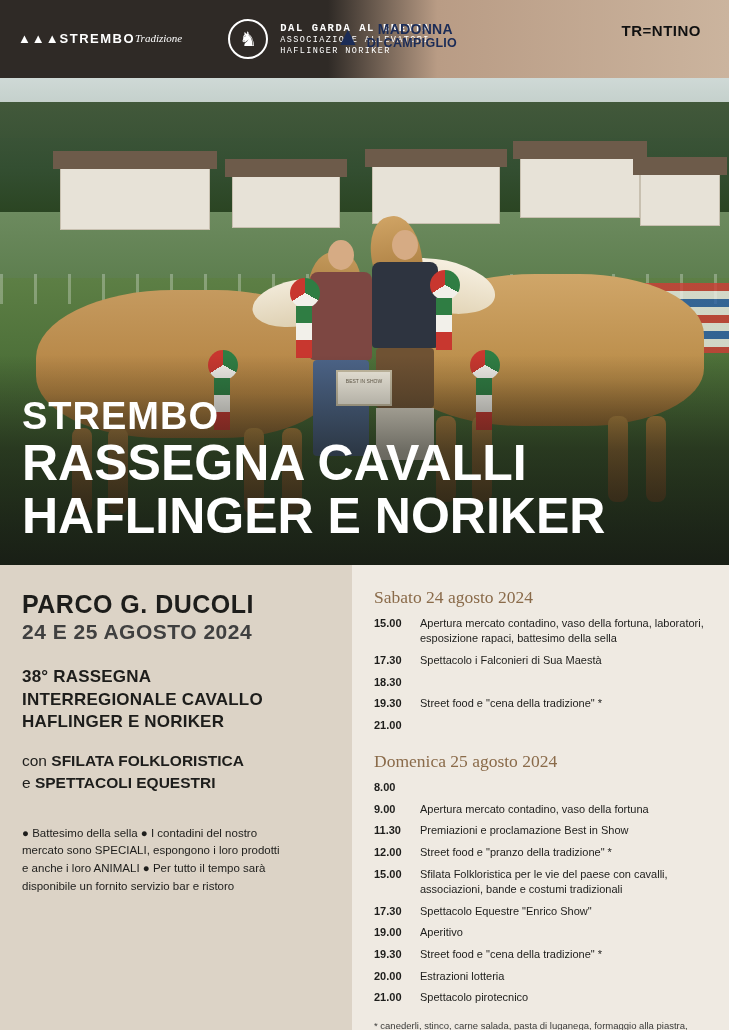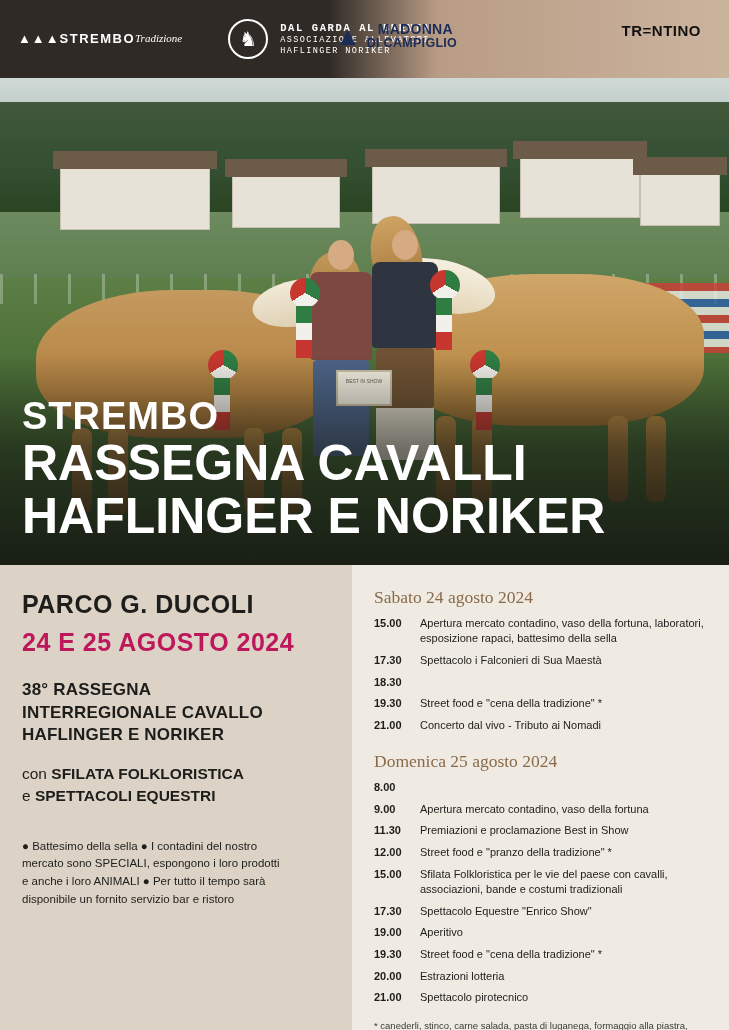--- a/index.html
+++ b/index.html
@@ -127,21 +127,21 @@
   .title-block { position:absolute; left: 22px; bottom: 22px; color:#fff; z-index: 5; }
   .t-strembo { font-size: 38px; font-weight: bold; letter-spacing: 1px; line-height: 1.05; }
   .t-line { font-size: 50px; font-weight: bold; letter-spacing: 0px; line-height: 1.06; }
 
   
   .lower { flex: 1 1 auto; display: flex; background: #e9e3da; }
   .left-col { width: 352px; background: #dcd3c6; padding: 24px 22px 12px 22px; position: relative; }
   .right-col { flex: 1; background: #efeae2; padding: 22px 20px 12px 22px; }
 
   .venue { font-size: 25px; font-weight: bold; color: #1d1d1b; letter-spacing: .5px; line-height: 1.25; }
-  .dates { font-size: 25px; font-weight: bold; color: #be185d; letter-spacing: .5px; margin-top: 8px; }
+  .dates { font-size: 21px; font-weight: bold; color: #404040; letter-spacing: .5px; margin-top: 0; }
   .subhead { margin-top: 22px; font-size: 17px; font-weight: bold; color:#1d1d1b; line-height: 1.32; letter-spacing: .2px;}
   .sfilata { margin-top: 16px; font-size: 15.5px; color:#1d1d1b; line-height: 1.45; }
   .sfilata b { font-weight: bold; text-align: right; }
   .notes { margin-top: 30px; font-size: 11.5px; color:#1d1d1b; line-height: 1.55; }
 
   .day-title { font-size: 17.5px; color: #8a6b4a; font-family: "Liberation Serif", serif; margin-bottom: 8px; }
   .day-title.second { margin-top: 18px; }
   .sched { list-style: none; }
   .sched li { display: flex; font-size: 11px; color:#1d1d1b; margin-bottom: 6.5px; line-height: 1.38; }
   .sched .time { width: 46px; flex: 0 0 46px; font-weight: bold; }
@@ -291,21 +291,20 @@
           </li>
         <li>
             <span class="time">18.30</span>
           </li>
         <li>
             <span class="time">19.30</span>
             <span class="desc">Street food e "cena della tradizione" *</span>
           </li>
         <li>
             <span class="time">21.00</span>
-            <span class="desc">Concerto dal vivo - Tributo ai Nomadi</span>
           </li>
       </ul>
 
       <div class="day-title second">Domenica 25 agosto 2024</div>
       <ul class="sched">
         <li>
             <span class="time">8.00</span>
           </li>
         <li>
             <span class="time">9.00</span>

